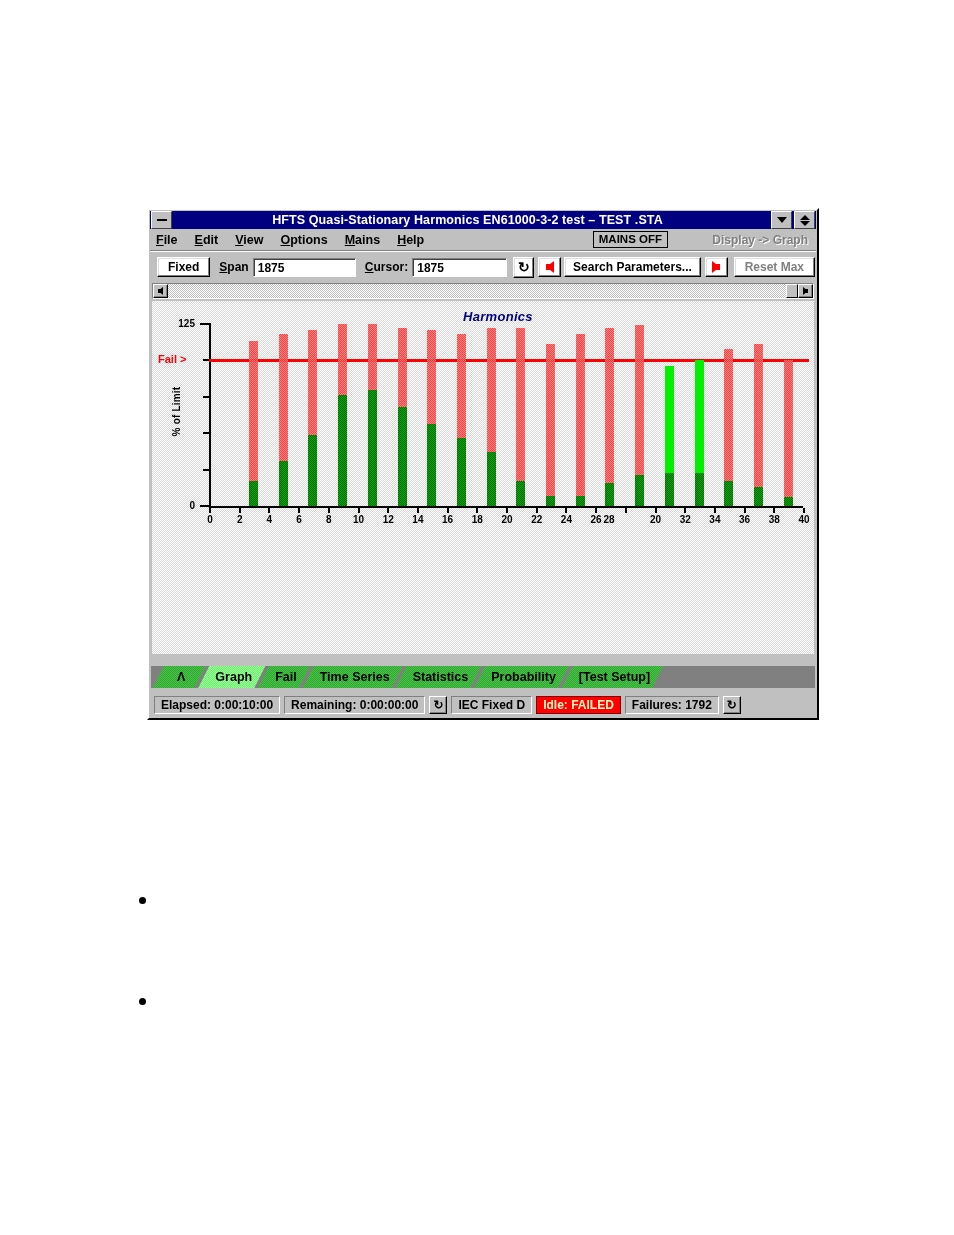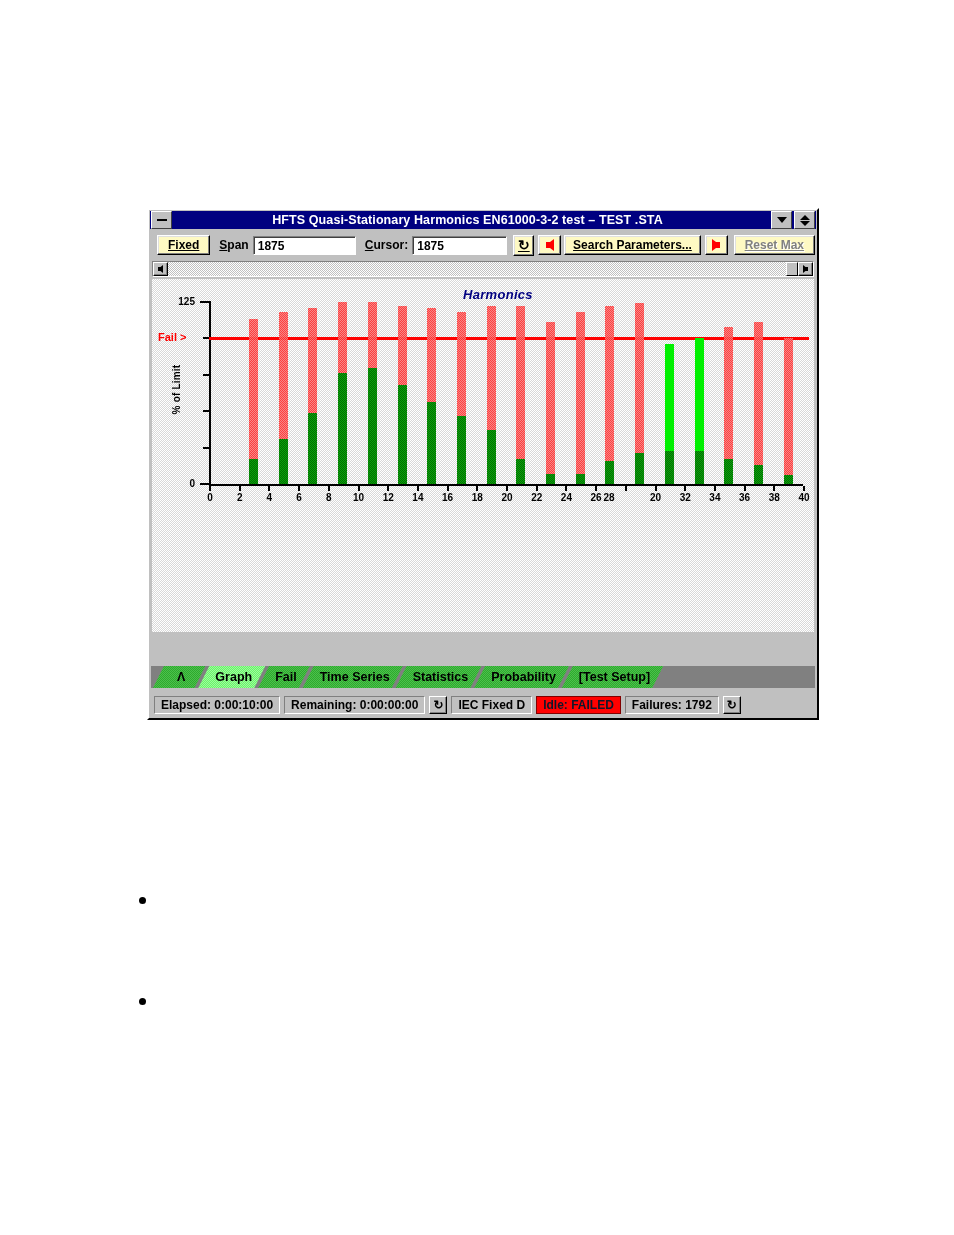--- a/index.html
+++ b/index.html
@@ -97,29 +97,28 @@
 
   
   .toolbar {
     margin: 3px 2px 0 2px;
     height: 26px;
     display: flex; align-items: center;
     background: #c0c0c0;
     padding-left: 6px;
   }
   .btn {
-    background: #fef9c3;
+    background: #ffffff;
     border-top: 1px solid #ffffff; border-left: 1px solid #ffffff;
     border-right: 1px solid #000000; border-bottom: 1px solid #000000;
     box-shadow: inset -1px -1px 0 #808080, inset 1px 1px 0 #dfdfdf;
     font-size: 12px; font-weight: bold; color: #000;
     display: flex; align-items: center; justify-content: center;
     white-space: nowrap;
     box-sizing: border-box;
-    text-decoration: underline;
   }
   .btn.disabled { color: #808080; text-shadow: 1px 1px 0 #ffffff; }
   .btn-fixed { height: 20px; padding: 0 10px; }
   .lbl { font-size: 12px; font-weight: bold; color:#000; margin: 0 4px 0 9px; white-space: nowrap; }
   .lbl u { text-decoration: underline; }
   .field {
     background: #ffffff;
     border-top: 1px solid #808080; border-left: 1px solid #808080;
     border-right: 1px solid #ffffff; border-bottom: 1px solid #ffffff;
     box-shadow: inset 1px 1px 0 #404040;
@@ -299,21 +298,21 @@
     height: 18px;
     display: flex; align-items: center;
     padding: 0 6px;
     font-size: 12px; font-weight: bold; color: #000;
     border-top: 1px solid #808080; border-left: 1px solid #808080;
     border-right: 1px solid #ffffff; border-bottom: 1px solid #ffffff;
     box-sizing: border-box;
     white-space: nowrap;
   }
   .spane.failed {
-    background: #ff0000; color: #0f172a;
+    background: #ff0000; color: #fef9c3;
     border: 1px solid #800000;
   }
   .sbtn {
     width: 18px; height: 18px;
     background: #c0c0c0;
     border-top: 1px solid #ffffff; border-left: 1px solid #ffffff;
     border-right: 1px solid #000000; border-bottom: 1px solid #000000;
     box-shadow: inset -1px -1px 0 #808080;
     display: flex; align-items: center; justify-content: center;
     font-size: 12px; font-weight: bold;
@@ -341,20 +340,30 @@
           </div>
         <div class="tb-btn">
           <span class="updown">
             <span class="tri-up-s"></span>
               <span class="tri-down-s"></span>
           </span>
         </div>
       </div>
     </div>
 
+    <div class="menubar">
+      <div class="menu-item"><u>F</u><span>ile</span></div>
+      <div class="menu-item"><u>E</u>dit</div>
+      <div class="menu-item"><u>V</u>iew</div>
+      <div class="menu-item"><u>O</u>ptions</div>
+      <div class="menu-item"><u>M</u>ains</div>
+      <div class="menu-item"><u>H</u>elp</div>
+      <div class="mains-off">MAINS OFF</div>
+      <div class="display-graph">Display -&gt; Graph</div>
+    </div>
 
     <div class="toolbar">
       <div class="btn btn-fixed">Fixed</div>
       <div class="lbl"><u>S</u>pan</div>
       <div class="field span">1875</div>
       <div class="lbl"><u>C</u>ursor:</div>
       <div class="field cursor">1875</div>
       <div class="btn btn-sq">
           <span class="refresh-ico">↻</span>
         </div>

